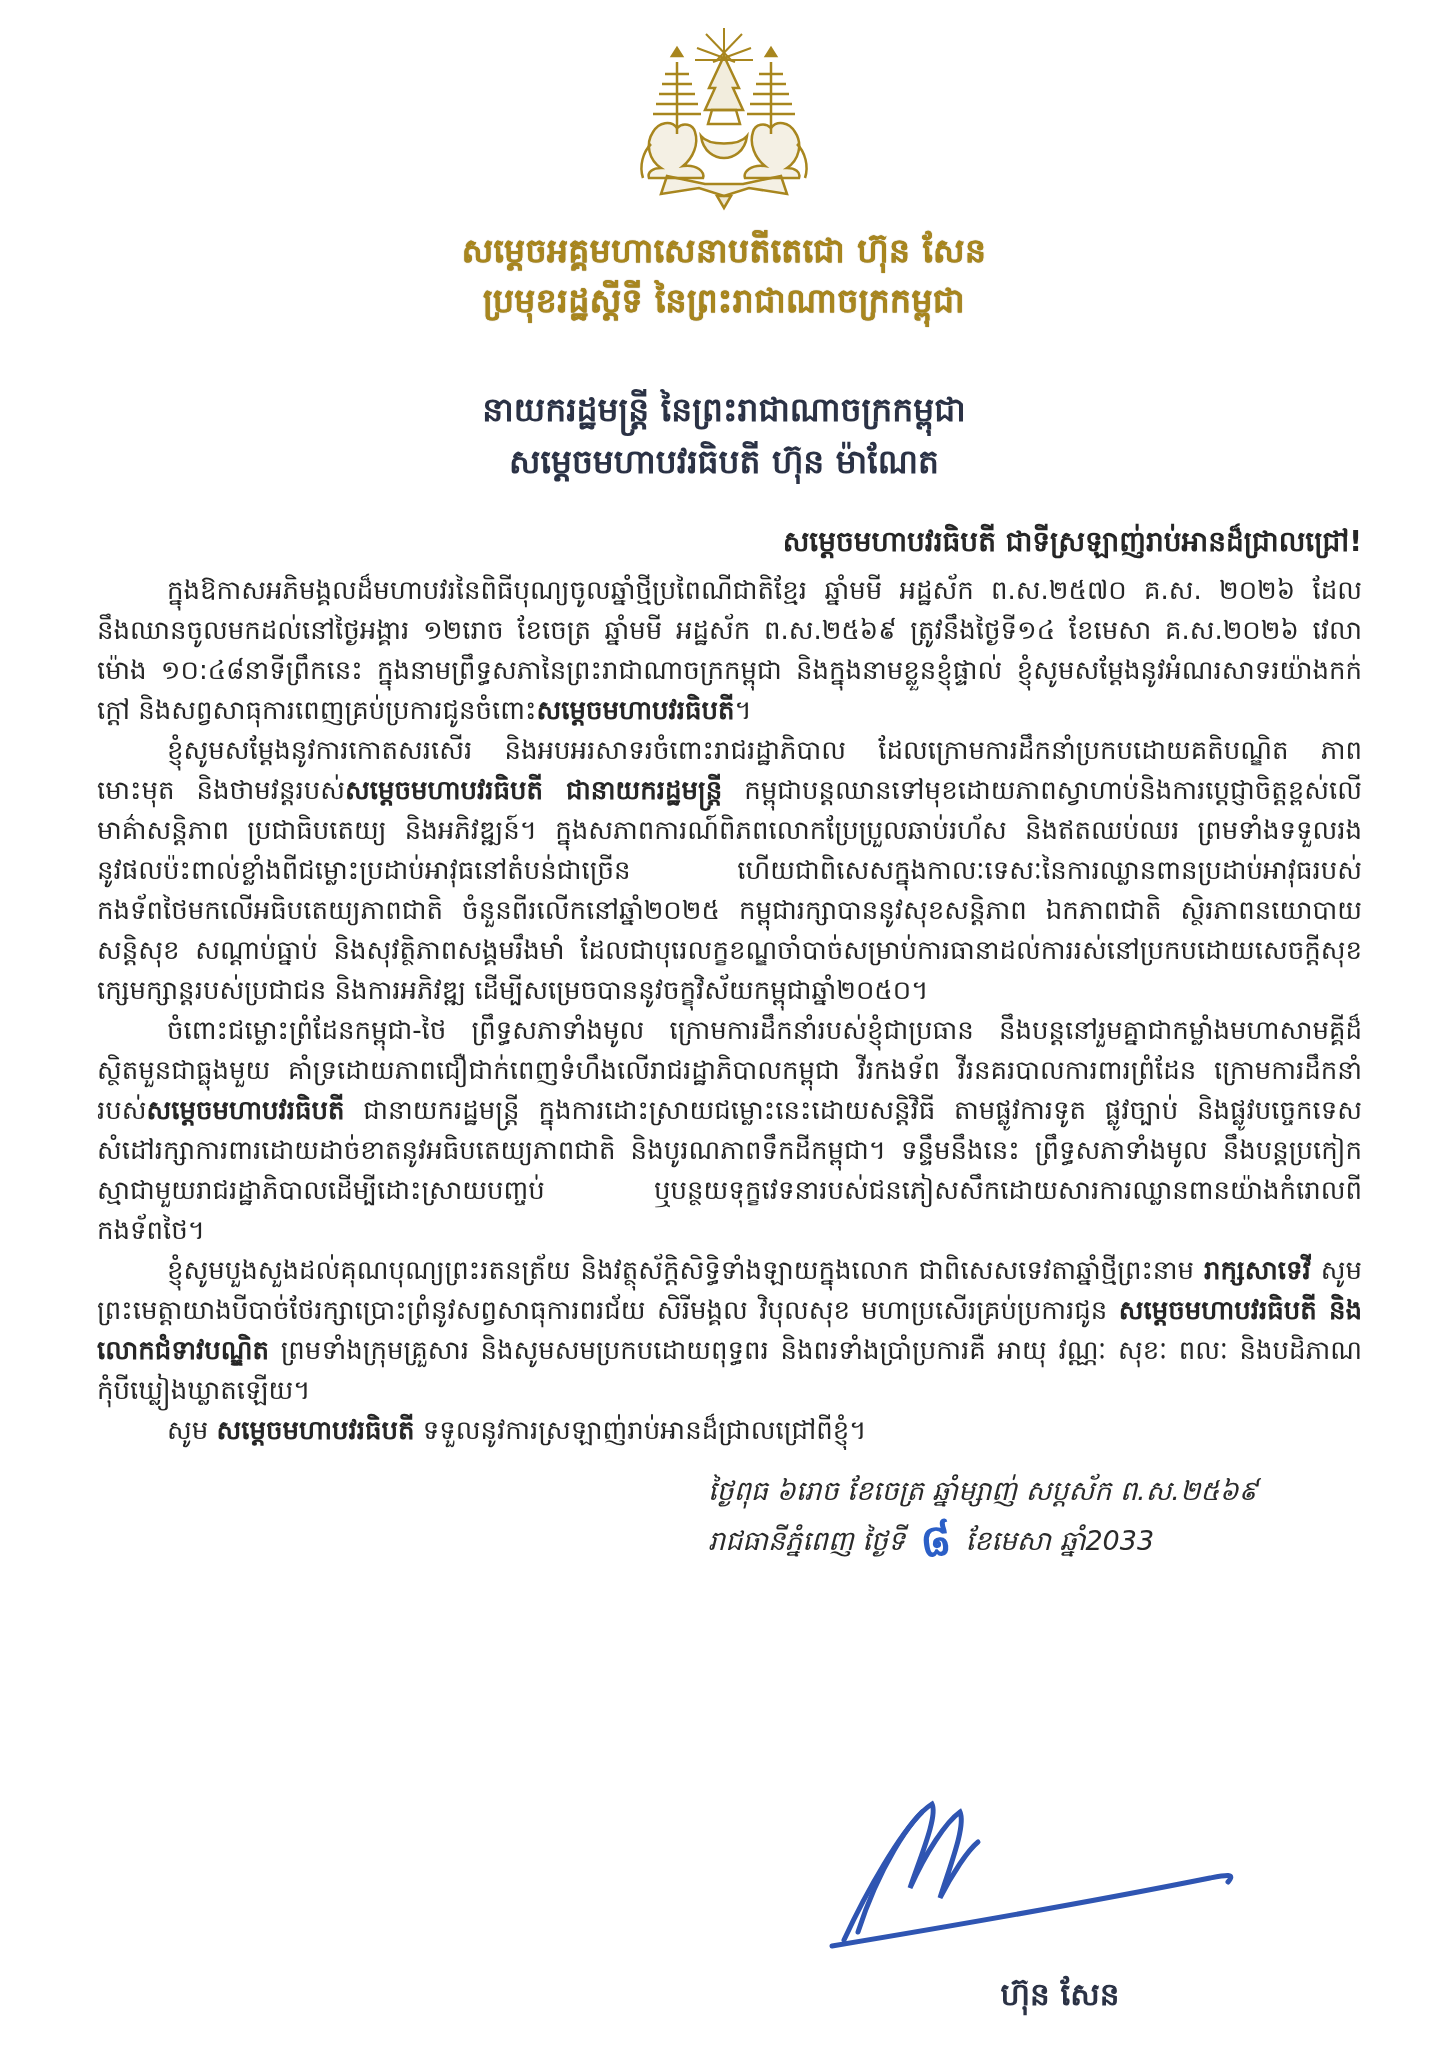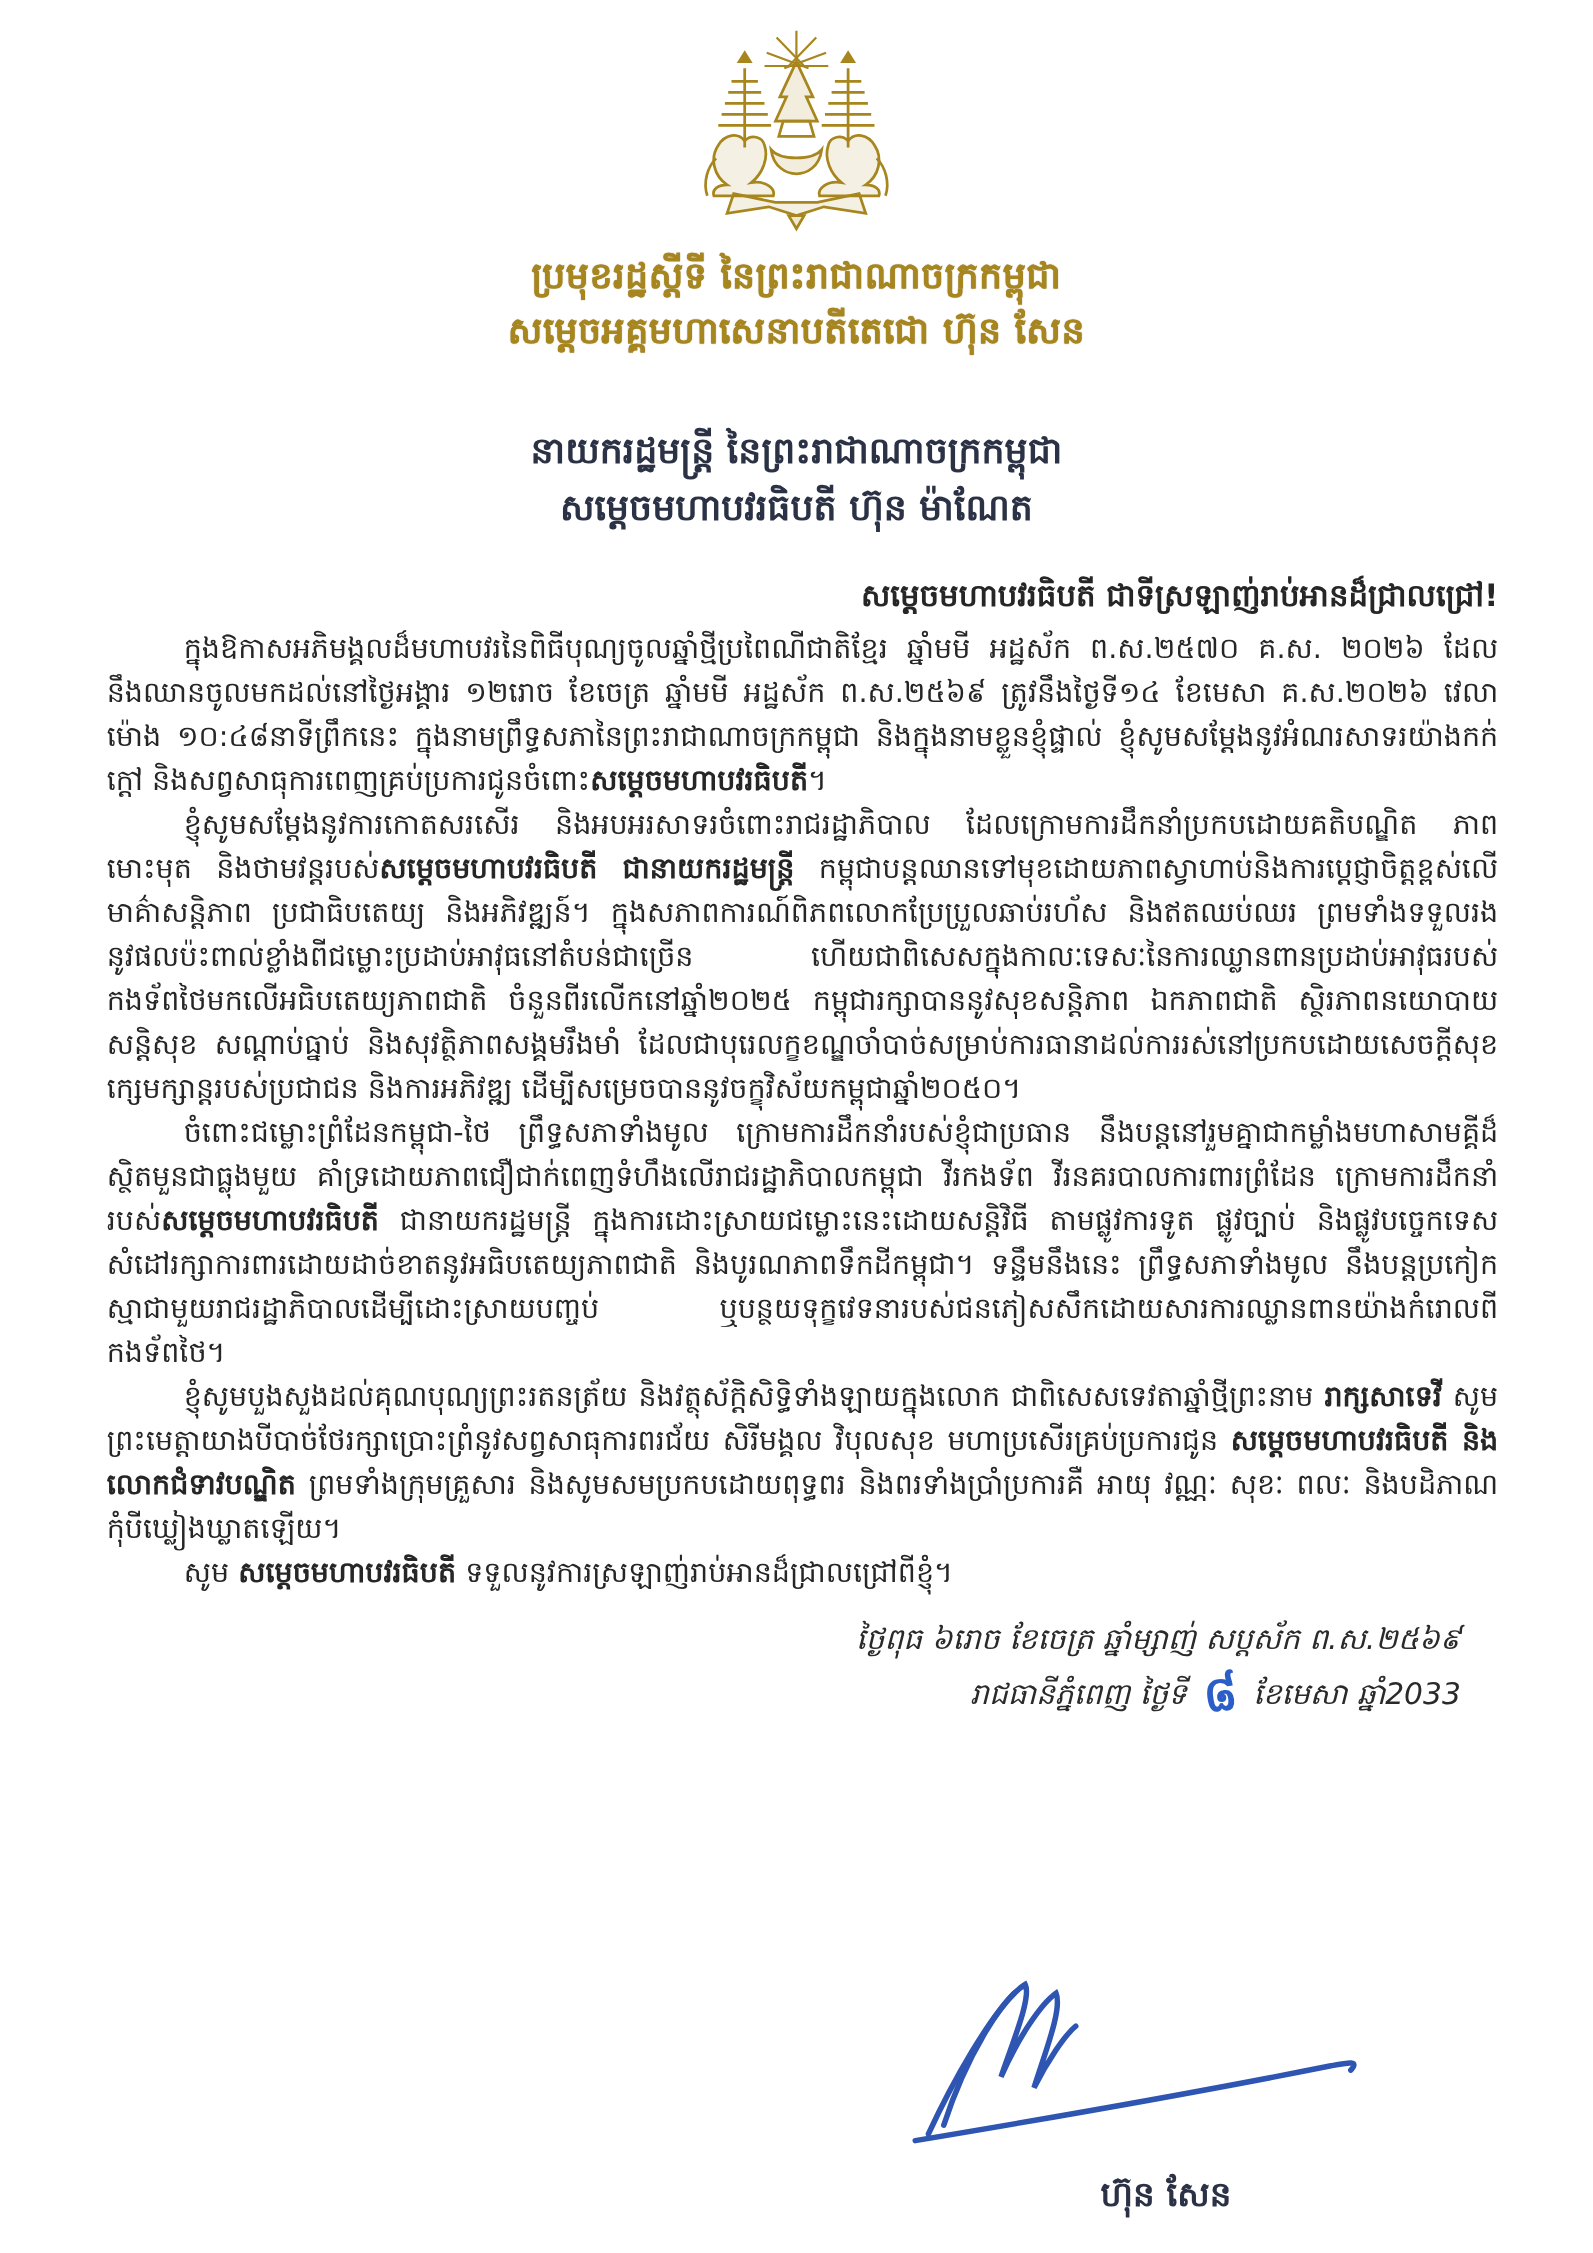--- a/index.html
+++ b/index.html
@@ -29,21 +29,21 @@
     text-align:justify;overflow:hidden;
   }
   .salutation{font-size:28px;font-weight:bold;margin-bottom:8px;text-align:right;}
   .body-par{margin:0;text-indent:70px;}
   .body-par .b{font-weight:bold;}
   .closing-par{margin:0;text-indent:70px;}
   .closing-par .b{font-weight:bold;}
   
   .date-block{
     width:620px;margin:16px 120px 0 auto;
-    text-align:right;font-style:italic;font-size:27px;line-height:50px;
+    text-align:left;font-style:italic;font-size:27px;line-height:50px;
     color:#2a2a2a;
   }
   .hand-day{
     font-style:normal;color:#2b5fc7;font-size:44px;font-weight:bold;
     display:inline-block;transform:rotate(-6deg);line-height:1;
     padding:0 6px;vertical-align:-6px;
     font-family:"DejaVu Serif","Liberation Serif",serif;
   }
   
   .sig-area{position:absolute;left:740px;top:1800px;width:540px;height:180px;}
@@ -93,22 +93,22 @@
       </g>
 
       <path d="M92 110 C100 120 130 120 138 110 C136 126 124 132 115 132 C106 132 94 126 92 110 Z" fill="#a8861e" fill-opacity=".15"></path>
 
       <path d="M58 150 L96 158 L134 158 L172 150 L178 168 L140 162 L115 170 L90 162 L52 168 Z" fill="#a8861e" fill-opacity=".12"></path>
       <path d="M108 170 L122 170 L115 182 Z" fill="#a8861e" fill-opacity=".2"></path>
     </svg>
   </div>
 
   <div class="gold-lines">
+    <div class="gold-line">សម្តេចអគ្គមហាសេនាបតីតេជោ ហ៊ុន សែន</div>
     <div class="gold-line">ប្រមុខរដ្ឋស្តីទី នៃព្រះរាជាណាចក្រកម្ពុជា</div>
-    <div class="gold-line">សម្តេចអគ្គមហាសេនាបតីតេជោ ហ៊ុន សែន</div>
   </div>
 
   <div class="title-block">
     <div class="title-line">នាយករដ្ឋមន្ត្រី នៃព្រះរាជាណាចក្រកម្ពុជា</div>
     <div class="title-line">សម្តេចមហាបវរធិបតី ហ៊ុន ម៉ាណែត</div>
   </div>
 
   <div class="letter-body">
     <div class="salutation">សម្តេចមហាបវរធិបតី ជាទីស្រឡាញ់រាប់អានដ៏ជ្រាលជ្រៅ!</div>
     <p class="body-par"><span>ក្នុងឱកាសអភិមង្គលដ៏មហាបវរនៃពិធីបុណ្យចូលឆ្នាំថ្មីប្រពៃណីជាតិខ្មែរ ឆ្នាំមមី អដ្ឋស័ក ព.ស.២៥៧០ គ.ស. ២០២៦ ដែលនឹងឈានចូលមកដល់នៅថ្ងៃអង្គារ ១២រោច ខែចេត្រ ឆ្នាំមមី អដ្ឋស័ក ព.ស.២៥៦៩ ត្រូវនឹងថ្ងៃទី១៤ ខែមេសា គ.ស.២០២៦ វេលាម៉ោង ១០:៤៨នាទីព្រឹកនេះ ក្នុងនាមព្រឹទ្ធសភានៃព្រះរាជាណាចក្រកម្ពុជា និងក្នុងនាមខ្លួនខ្ញុំផ្ទាល់ ខ្ញុំសូមសម្តែងនូវអំណរសាទរយ៉ាងកក់ក្តៅ និងសព្វសាធុការពេញគ្រប់ប្រការជូនចំពោះ</span><span class="b">សម្តេចមហាបវរធិបតី</span><span>។</span></p>

